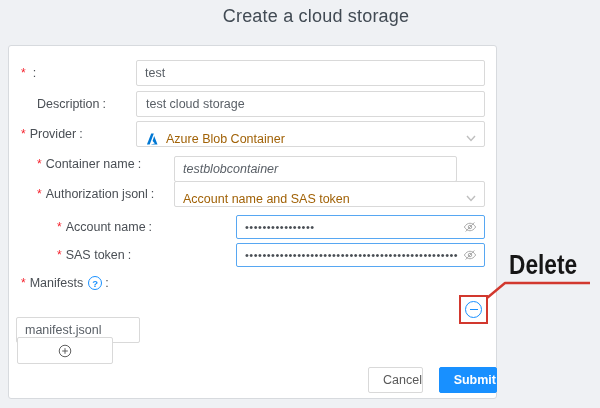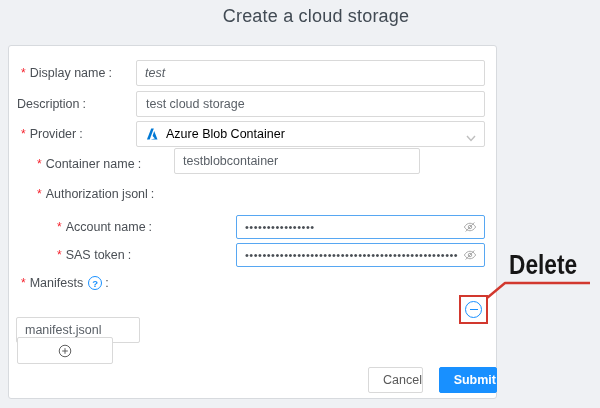--- a/index.html
+++ b/index.html
@@ -29,22 +29,22 @@
     position:absolute; height:26px; background:#fff;
     border:1px solid #d9d9d9; border-radius:2px;
     display:flex; align-items:center; padding:0 8px;
     font-size:12.5px; color:#595f66; overflow:hidden; white-space:nowrap;
   }
   .tinput.focused { border-color:#57a7f2; }
   .masked { font-size:11px; letter-spacing:0.5px; color:#4a4f55; overflow:hidden; }
   .sel {
     position:absolute; height:26px; background:#fff;
     border:1px solid #d9d9d9; border-radius:2px;
-    display:flex; align-items:center; padding:0 24px 0 8px;
-    font-size:12.5px; color:#000000;
+    display:flex; align-items:flex-end; padding:0 24px 0 8px;
+    font-size:12.5px; color:#a16207;
   }
   .sel .arrow { position:absolute; right:8px; top:9px; }
   .eye { position:absolute; right:7px; top:50%; transform:translateY(-50%); display:flex; }
   .icon-gap { margin-right:7px; display:flex; }
   .help-circle {
     display:inline-flex; align-items:center; justify-content:center;
     width:14px; height:14px; border:1px solid #1890ff; border-radius:50%;
     color:#1890ff; font-size:9.5px; font-weight:700; margin-left:5px;
   }
   .minus-btn {
@@ -74,28 +74,27 @@
 </style>
 </head>
 <body>
 
 <div class="page-title">Create a cloud storage</div>
 
 <div class="panel">
 
   <div class="flabel" style="left:12px; top:14px;">
     <span class="req">*</span>
-    <span>Display name</span>
-    <span class="colon">:</span>
-  </div>
-  <div class="tinput" style="left:127px; top:14px; width:349px;font-style:italic;">
+    <span class="colon">:</span>
+  </div>
+  <div class="tinput" style="left:127px; top:14px; width:349px;">
     <span>test</span>
   </div>
 
-  <div class="flabel" style="left:8px; top:45px;text-align:right;">
+  <div class="flabel" style="left:28px; top:45px;text-align:right;">
     <span>Description</span>
     <span class="colon">:</span>
   </div>
   <div class="tinput" style="left:127px; top:45px; width:349px;padding-left:9px;">
     <span>test cloud storage</span>
   </div>
 
   <div class="flabel" style="left:12px; top:75px;">
     <span class="req">*</span>
     <span>Provider</span>
@@ -114,28 +113,36 @@
           <polyline points="1,1 5,5.5 9,1" fill="none" stroke="#bfbfbf" stroke-width="1.4"></polyline>
         </svg>
     </span>
   </div>
 
   <div class="flabel" style="left:28px; top:105px;">
     <span class="req">*</span>
     <span>Container name</span>
     <span class="colon">:</span>
   </div>
-  <div class="tinput" style="left:165px; top:102px; width:246px;">
+  <div class="tinput" style="left:165px; top:110px; width:283px;font-style:italic;">
     <span>testblobcontainer</span>
   </div>
 
   <div class="flabel" style="left:28px; top:135px;">
     <span class="req">*</span>
     <span>Authorization jsonl</span>
     <span class="colon">:</span>
+  </div>
+  <div class="sel" style="left:165px; top:135px; width:311px;">
+    <span>Account name and SAS token</span>
+    <span class="arrow">
+      <svg width="10" height="7" viewBox="0 0 10 7">
+          <polyline points="1,1 5,5.5 9,1" fill="none" stroke="#bfbfbf" stroke-width="1.4"></polyline>
+        </svg>
+    </span>
   </div>
 
   <div class="flabel" style="left:48px; top:169px; height:24px;">
     <span class="req">*</span>
     <span>Account name</span>
     <span class="colon">:</span>
   </div>
   <div class="tinput focused" style="left:227px; top:169px; width:249px; height:24px; padding-right:26px;">
     <span class="masked">••••••••••••••••</span>
     <span class="eye">

